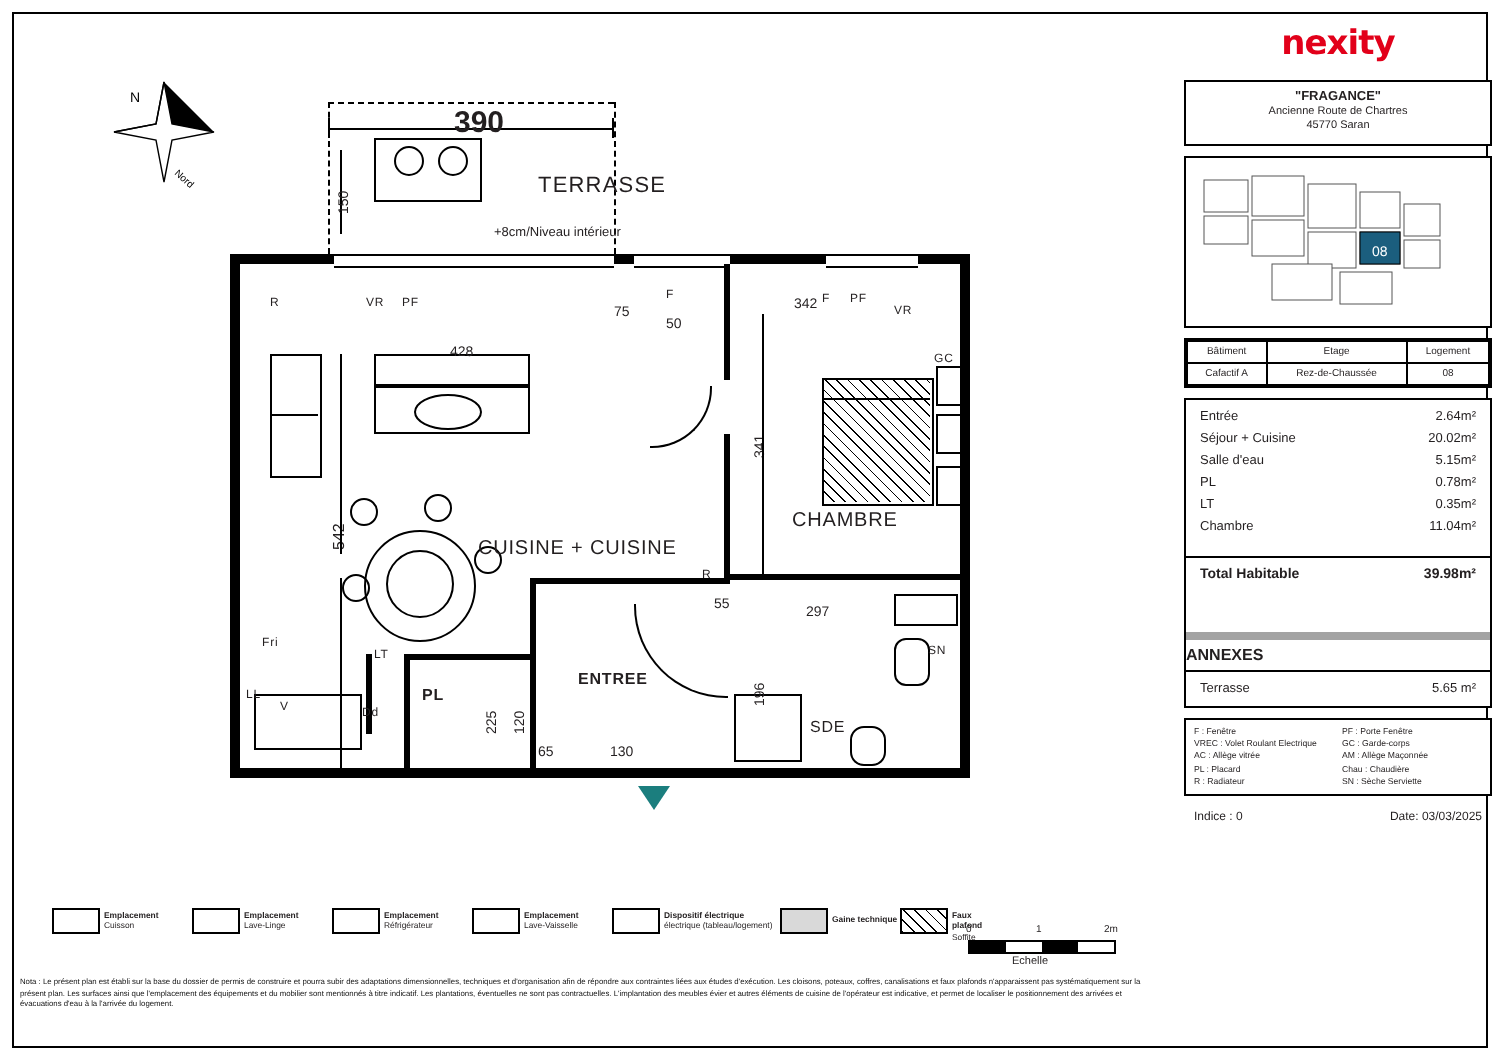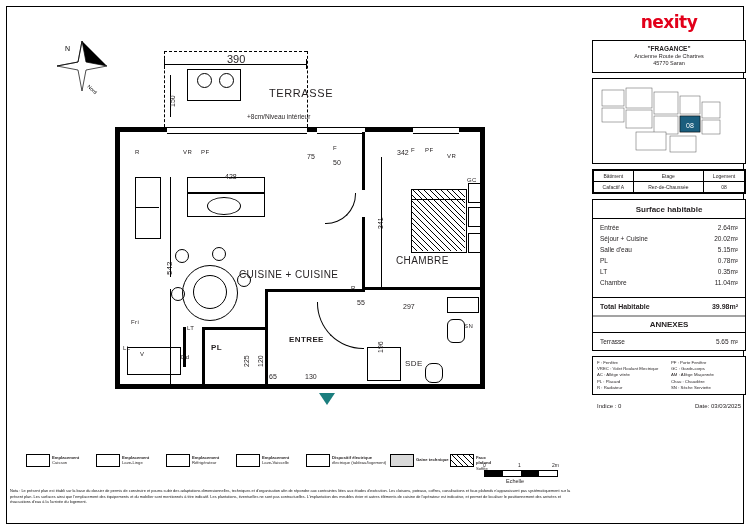--- a/index.html
+++ b/index.html
@@ -81,21 +81,21 @@
   .tbl td,.tbl th{border:1px solid #000;padding:2px 1px;font-weight:normal;}
   .tbl th{font-size:5px;}
 
   .surf-title{
     text-align:center;font-size:8px;font-weight:bold;padding:5px 0 4px;
     border-bottom:1px solid #000;
   }
   .surf-list{padding:5px 7px 7px;}
   .surf-row{display:flex;justify-content:space-between;font-size:6.5px;margin-bottom:4px;}
   .total-row{display:flex;justify-content:space-between;font-size:7px;font-weight:bold;padding:5px 7px;}
-  .annex-title{text-align:center;font-size:8px;font-weight:bold;padding:3px 0;border-top:2px solid #a3a3a3;border-bottom:1px solid #000;}
+  .annex-title{text-align:left;font-size:8px;font-weight:bold;padding:3px 0;border-top:4px solid #a3a3a3;border-bottom:1px solid #000;margin-top:20px;}
   .annex-row{display:flex;justify-content:space-between;font-size:6.5px;padding:5px 7px;}
 
   .legend-right{font-size:4.3px;line-height:1.45;padding:3px 4px;display:flex;gap:4px;}
   .legend-right div{flex:1;}
 
   .indice{
     display:flex;justify-content:space-between;font-size:6px;
     padding:3px 5px;
   }
 
@@ -145,21 +145,21 @@
 
     <div>
 
       <div class="ln" style="left:157px;top:44px;width:0;height:76px;border-left:1px dashed #000;background:none;"></div>
       <div class="ln" style="left:300px;top:44px;width:0;height:76px;border-left:1px dashed #000;background:none;"></div>
       <div class="ln" style="left:157px;top:44px;width:143px;height:0;border-top:1px dashed #000;background:none;"></div>
 
       <div class="ln" style="left:157px;top:57px;width:143px;height:1px;"></div>
       <div class="ln" style="left:157px;top:52px;width:1px;height:10px;"></div>
       <div class="ln" style="left:299px;top:52px;width:1px;height:10px;"></div>
-      <div class="dim" style="left:220px;top:46px;font-size:11px;">390</div>
+      <div class="dim" style="left:220px;top:46px;font-size:15px;font-weight:bold;">390</div>
 
       <div class="ln" style="left:163px;top:68px;width:1px;height:42px;"></div>
       <div class="dim vert" style="left:162px;top:100px;">150</div>
 
       <div style="position:absolute;left:180px;top:62px;width:52px;height:30px;border:1px solid #000;"></div>
       <div style="position:absolute;left:190px;top:66px;width:13px;height:13px;border:1px solid #000;border-radius:50%;"></div>
       <div style="position:absolute;left:212px;top:66px;width:13px;height:13px;border:1px solid #000;border-radius:50%;"></div>
 
       <div class="terrace-label" style="left:262px;top:80px;">TERRASSE</div>
       <div class="terrace-sub" style="left:240px;top:106px;">+8cm/Niveau intérieur</div>
@@ -366,21 +366,20 @@
         <tr>
           <td>Cafactif A</td>
           <td>Rez-de-Chaussée</td>
           <td>08</td>
         </tr>
       </tbody>
         </table>
     </div>
 
     <div class="box">
-      <div class="surf-title">Surface habitable</div>
       <div class="surf-list">
         <div class="surf-row">
             <span>Entrée</span>
             <span>2.64m²</span>
           </div>
         <div class="surf-row">
             <span>Séjour + Cuisine</span>
             <span>20.02m²</span>
           </div>
         <div class="surf-row">

